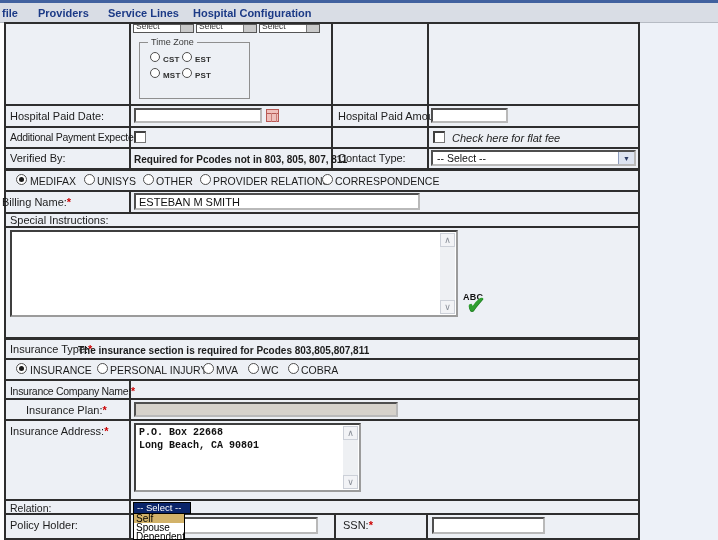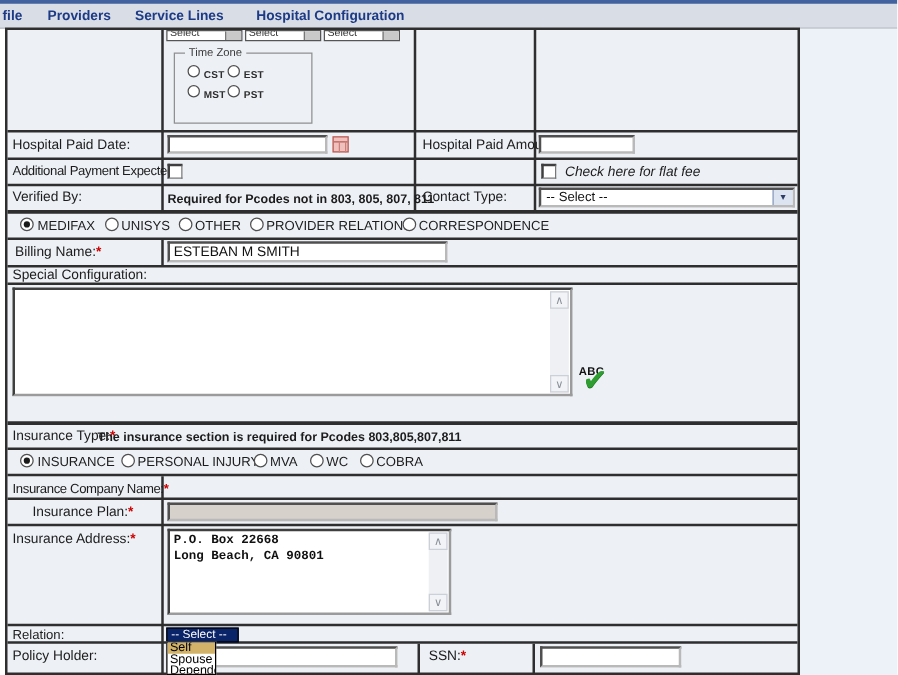--- a/index.html
+++ b/index.html
@@ -78,35 +78,35 @@
   
   .abc { position:absolute; left:462px; top:292px; width:30px; height:30px; cursor:pointer; }
   .abc .abc-txt { position:absolute; left:1px; top:0; font-size:9px; font-weight:bold; color:#111; letter-spacing:0.3px; }
   .abc .abc-chk { position:absolute; left:4px; top:1px; font-size:24px; line-height:24px; color:#2f9e30;
                   text-shadow:0 1px 0 #1c7a1e; }
 
   
   .rel-select { position:absolute; left:133px; top:502px; width:58px; height:12px;
                 background:#0a246a; border:1px solid #000; cursor:pointer; }
   .rel-select .rtext { position:absolute; left:3px; top:0; font-size:9.5px; line-height:10px; color:#fff; white-space:nowrap; }
-  .optlist { position:absolute; left:133px; top:513px; width:40px; height:27px;
+  .optlist { position:absolute; left:133px; top:513px; width:52px; height:27px;
              background:#fff; border:1px solid #000; z-index:10; overflow:hidden; }
   .opt { font-size:10px; line-height:9px; height:9px; color:#000; padding-left:2px; white-space:nowrap; cursor:pointer; }
   .opt.hl { background:#d2b269; }
 </style>
 </head>
 <body>
 
 <div id="screen">
 
   <div class="menubar">
     <span class="menu-item" style="left:2px;">file</span>
     <span class="menu-item" style="left:38px;">Providers</span>
     <span class="menu-item" style="left:108px;">Service Lines</span>
-    <span class="menu-item" style="left:205px;">Hospital Configuration</span>
+    <span class="menu-item" style="left:193px;">Hospital Configuration</span>
   </div>
 
   <div class="rightbg"></div>
   <div class="tbl"></div>
 
   <div class="sep-h" style="top:104px"></div>
   <div class="sep-h" style="top:126px"></div>
   <div class="sep-h" style="top:147px"></div>
   <div class="sep-h" style="top:168px;height:3px"></div>
   <div class="sep-h" style="top:190px"></div>
@@ -176,24 +176,24 @@
   <span class="rlbl" style="left:30px;top:175px">MEDIFAX</span>
   <span class="radio" style="left:84px;top:174px"></span>
   <span class="rlbl" style="left:97px;top:175px">UNISYS</span>
   <span class="radio" style="left:143px;top:174px"></span>
   <span class="rlbl" style="left:156px;top:175px">OTHER</span>
   <span class="radio" style="left:200px;top:174px"></span>
   <span class="rlbl" style="left:213px;top:175px">PROVIDER RELATIONS</span>
   <span class="radio" style="left:322px;top:174px"></span>
   <span class="rlbl" style="left:335px;top:175px">CORRESPONDENCE</span>
 
-  <span class="lbl" style="left:12px;top:196px"><span>Billing Name:</span><span class="req">*</span></span>
-  <input class="tinput" style="left: 134px; top: 193px; width: 224px; height: 17px;" value="ESTEBAN M SMITH">
-
-  <span class="lbl" style="left:10px;top:214px">Special Configuration:</span>
+  <span class="lbl" style="left:2px;top:196px"><span>Billing Name:</span><span class="req">*</span></span>
+  <input class="tinput" style="left: 134px; top: 193px; width: 286px; height: 17px;" value="ESTEBAN M SMITH">
+
+  <span class="lbl" style="left:10px;top:214px">Special Instructions:</span>
   <div class="ta" style="left:10px;top:230px;width:448px;height:87px">
     <div class="ta-text" style="font-family:'Liberation Sans',sans-serif"></div>
     <div class="sb">
       <span class="sb-btn up"></span>
       <span class="sb-btn dn"></span>
     </div>
   </div>
   <div class="abc">
     <span class="abc-txt">ABC</span>
     <span class="abc-chk">✔</span>

